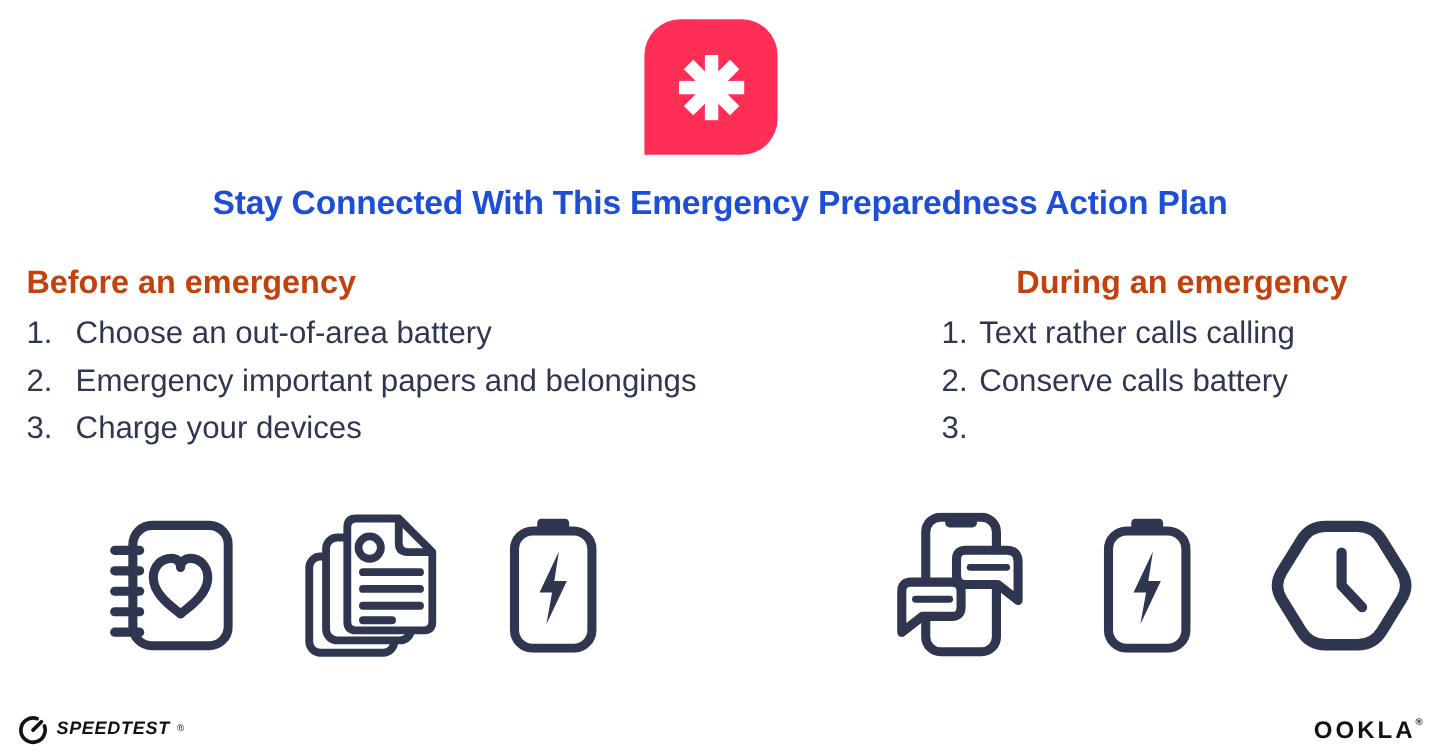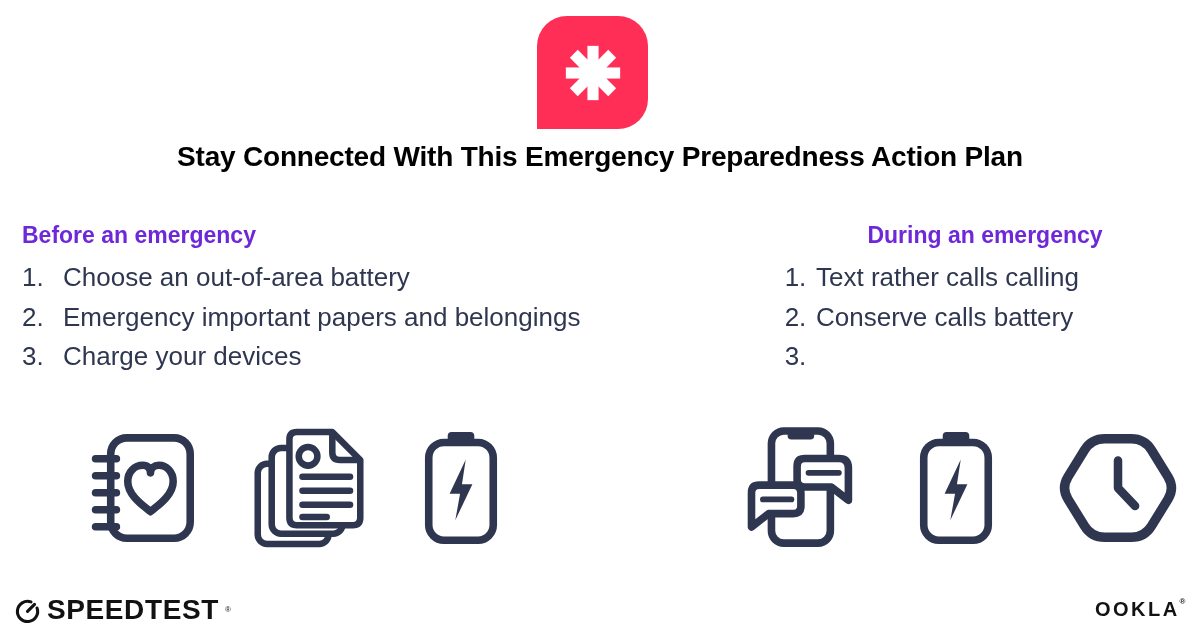--- a/index.html
+++ b/index.html
@@ -14,30 +14,30 @@
   
   .badge {
     position:absolute; left:537px; top:16px; width:111px; height:113px;
     background:#FE2E57; border-radius:30px 30px 30px 0;
     display:flex; align-items:center; justify-content:center;
   }
   .badge svg { width:78px; height:78px; display:block; }
 
   
   .title {
-    position:absolute; left:0; top:140px; width:1200px; margin:0;
+    position:absolute; left:0; top:152px; width:1200px; margin:0;
     text-align:center; font-size:28px; line-height:34px; font-weight:bold;
-    letter-spacing:-0.2px; color:#000000;
+    letter-spacing:-0.2px; color:#1d4ed8;
   }
 
   
   .col { position:absolute; top:219px; }
   .col-left  { left:22px;  width:710px; }
   .col-right { left:775px; width:420px;text-align:center; }
-  .col h2 { margin:0 0 7px 0; font-size:23px; line-height:32px; font-weight:bold; color:#6d28d9; }
+  .col h2 { margin:0 0 7px 0; font-size:27px; line-height:32px; font-weight:bold; color:#c2410c; }
   .list { margin:0; padding:0; list-style:none; font-size:26px; color:#2F3750; }
   .list li { display:flex; line-height:39.5px; }
   .list .num { width:41px; flex:none; }
 
   
   .icon-row {
     position:absolute; top:424px; height:128px;
     display:flex; align-items:center; justify-content:space-between;
   }
   .row-left  { left:88px;  width:410px; }
@@ -47,21 +47,21 @@
   .ic-stroke { stroke:#2F3750; fill:none; stroke-linecap:round; stroke-linejoin:round; }
   .ic-strokefill { stroke:#2F3750; fill:#ffffff; stroke-linecap:round; stroke-linejoin:round; }
   .ic-fill { fill:#2F3750; }
 
   
   .footer-left {
     position:absolute; left:14px; top:594px;
     display:flex; align-items:center; gap:6px; color:#121212;
   }
   .footer-left svg { width:27px; height:27px; display:block; }
-  .speedtest-word { font-size:28px; font-weight:bold; letter-spacing:0.6px; }
+  .speedtest-word { font-size:15px; font-weight:bold; letter-spacing:0.6px;font-style:italic; }
   .tm { font-size:8px; vertical-align:top; position:relative; top:-1px; }
   .footer-right {
     position:absolute; right:12px; top:598px; color:#121212;
     font-size:20px; font-weight:700; letter-spacing:2.5px;
   }
 </style>
 </head>
 <body>
 
 <div class="canvas">

